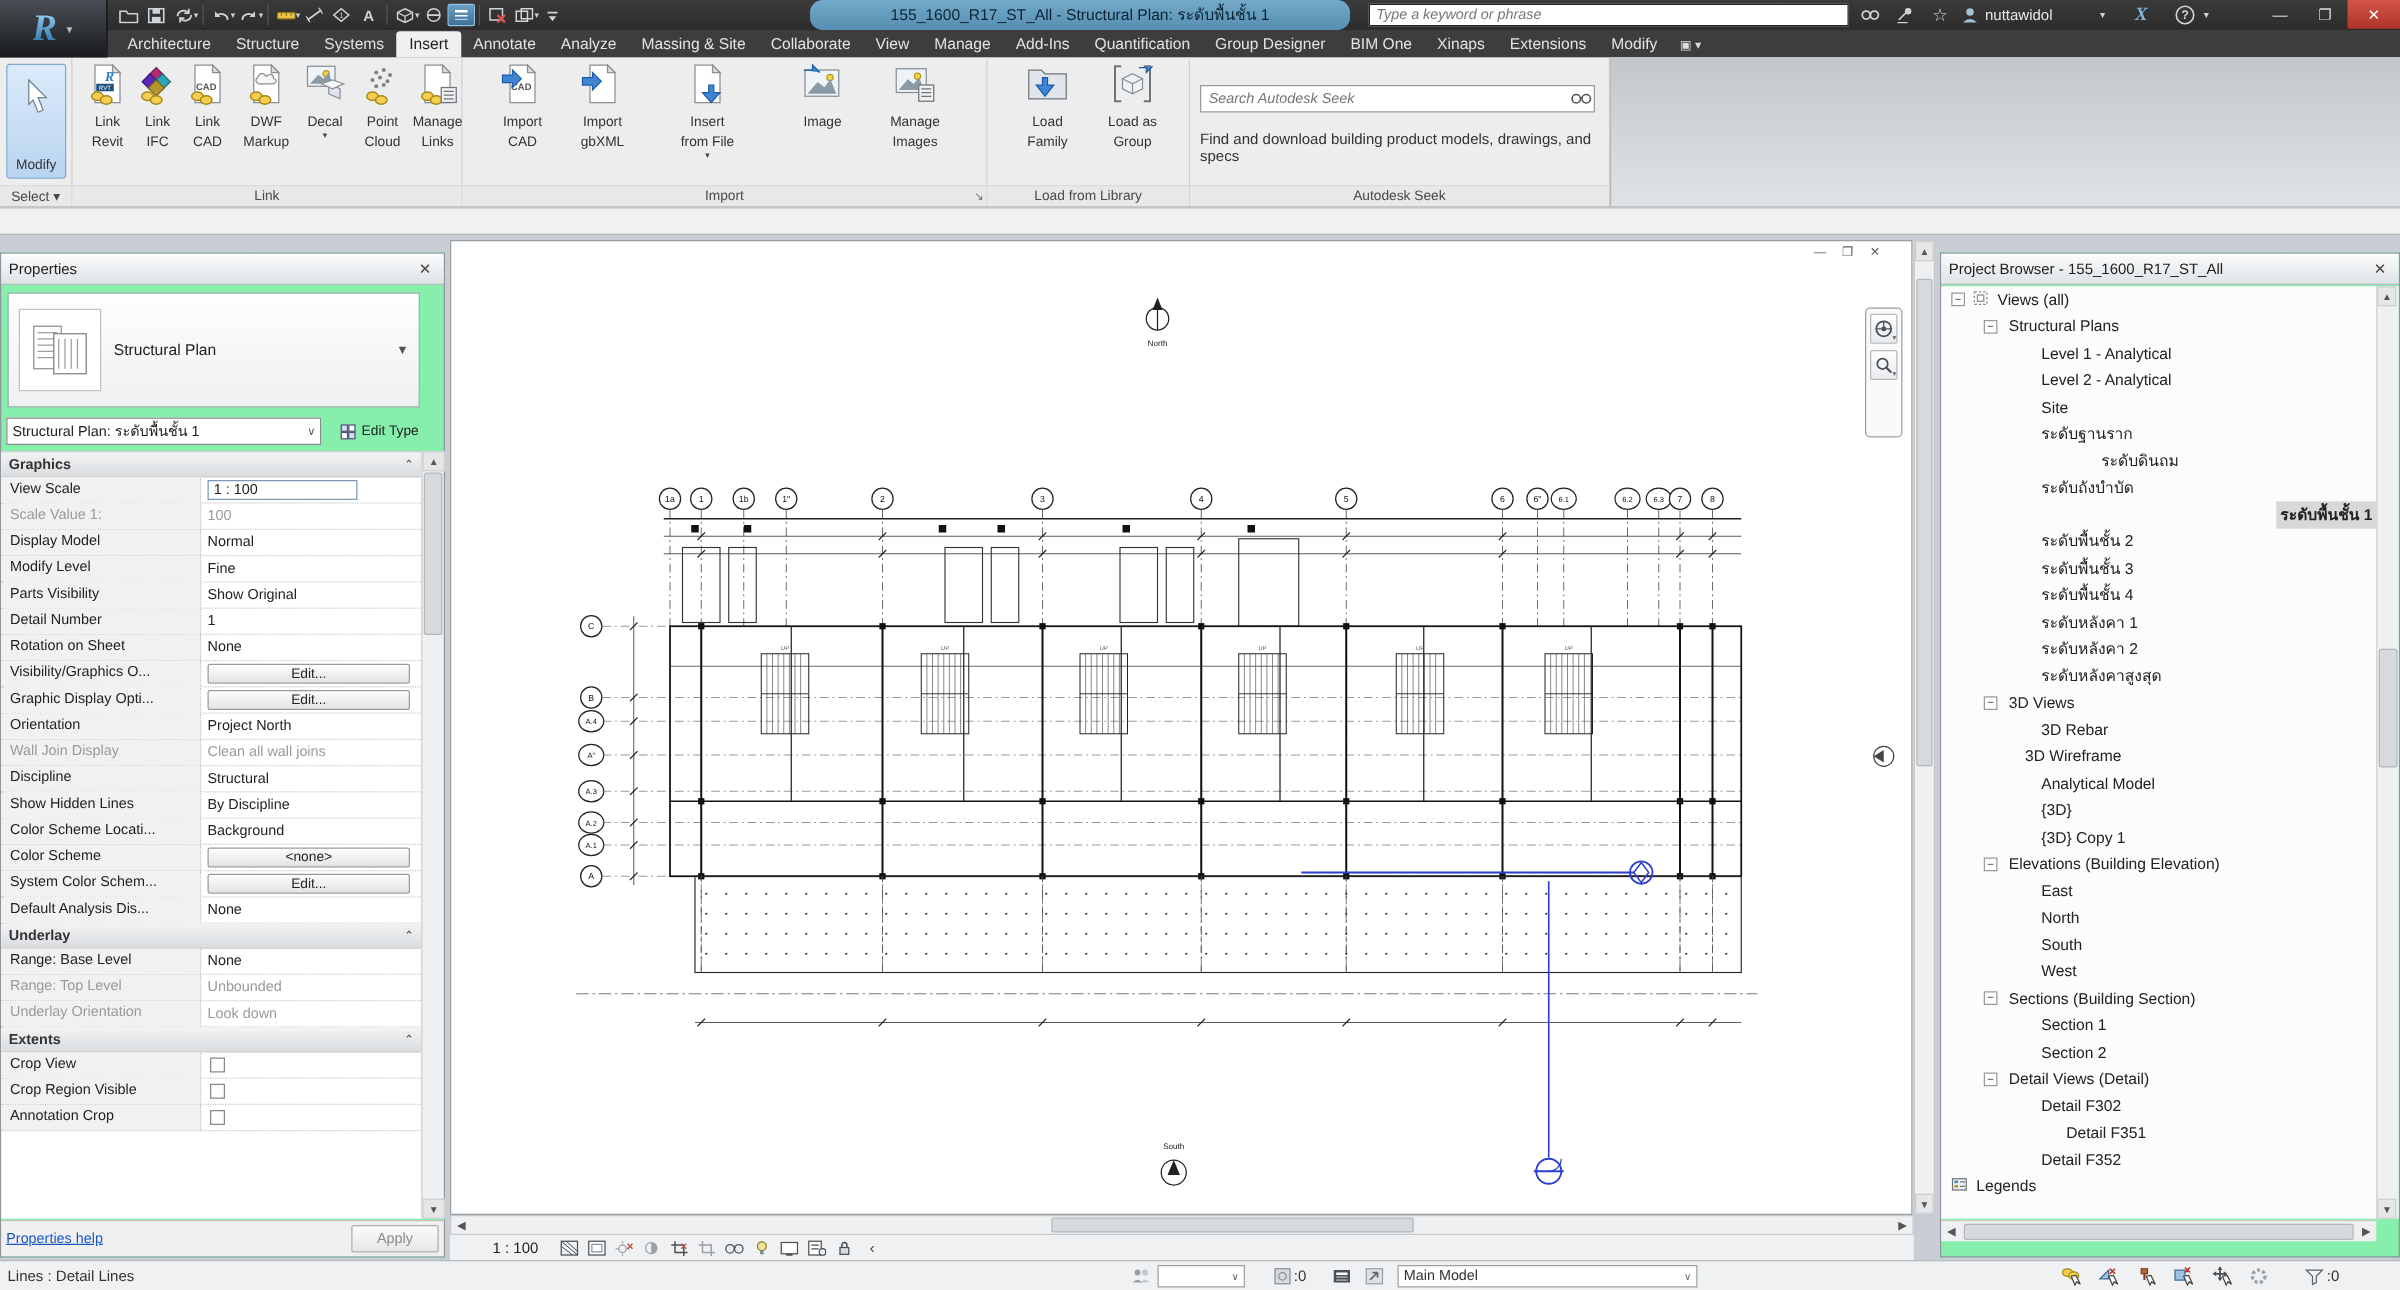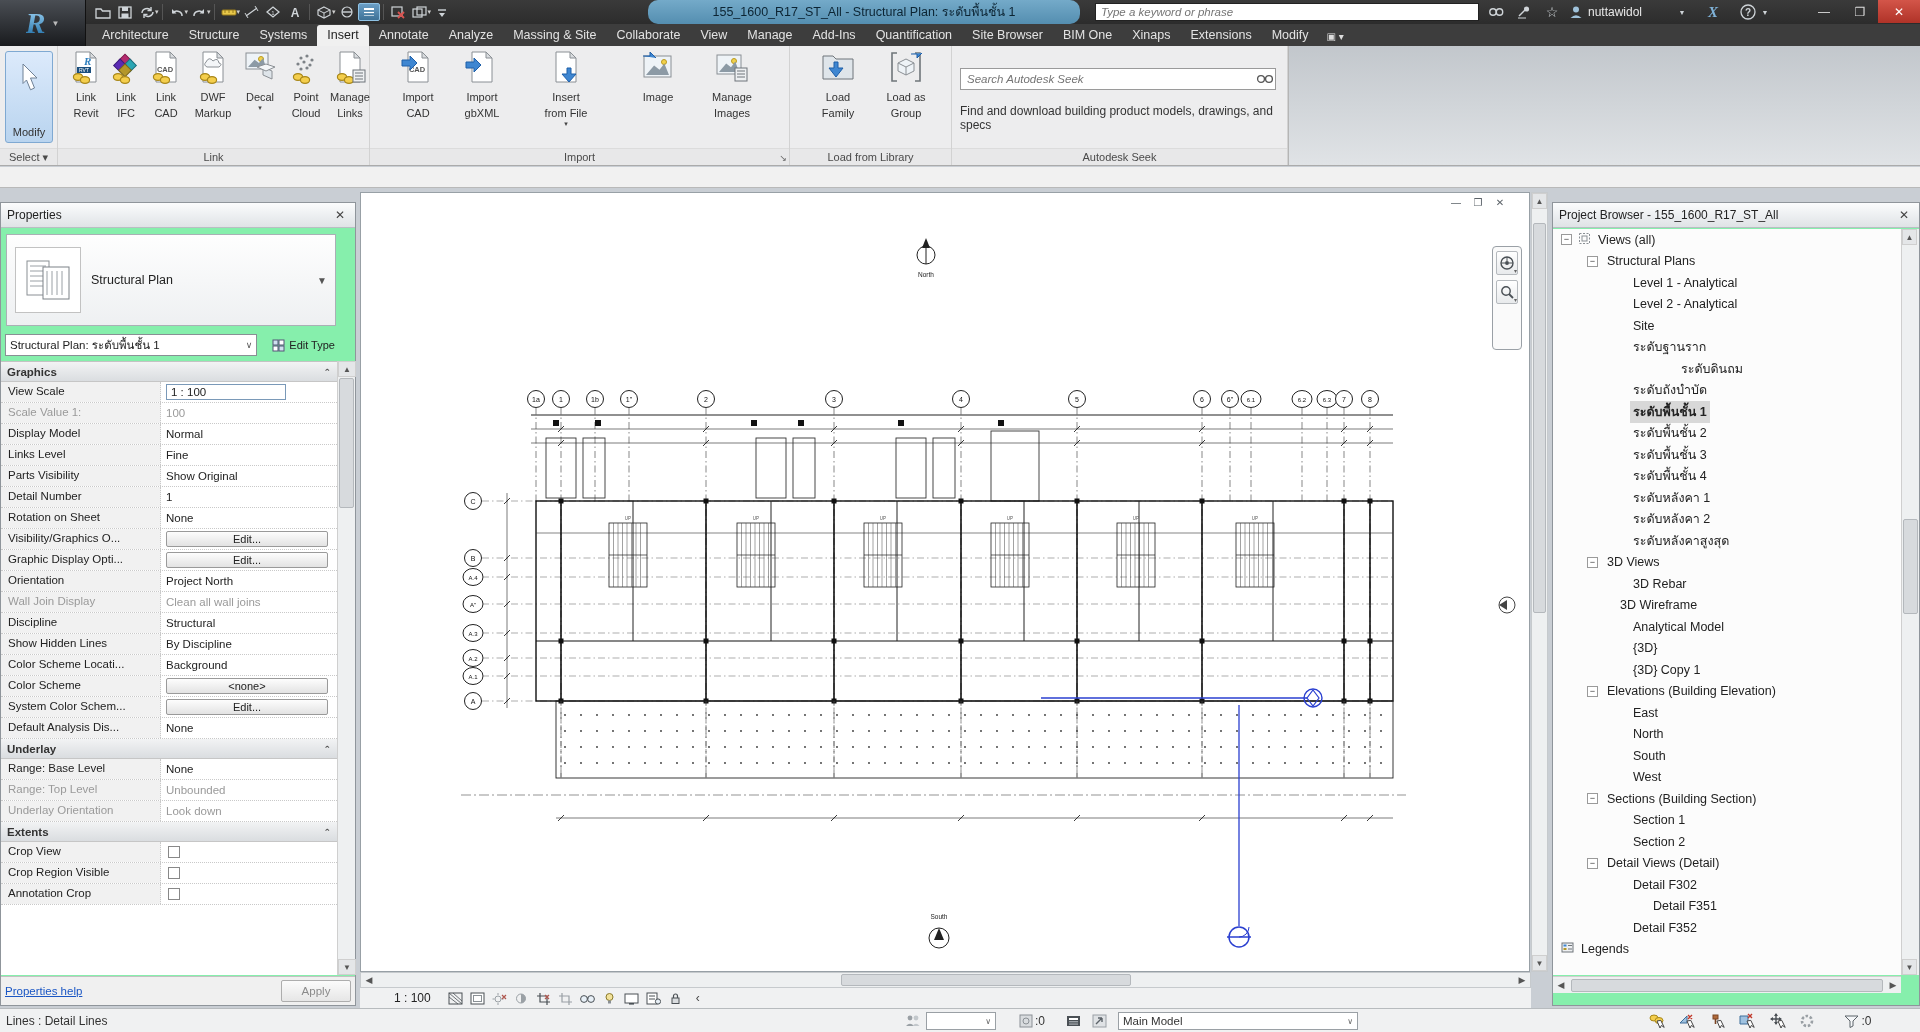--- a/index.html
+++ b/index.html
@@ -284,21 +284,21 @@
     <div class="rtab">Systems</div>
     <div class="rtab active">Insert</div>
     <div class="rtab">Annotate</div>
     <div class="rtab">Analyze</div>
     <div class="rtab">Massing &amp; Site</div>
     <div class="rtab">Collaborate</div>
     <div class="rtab">View</div>
     <div class="rtab">Manage</div>
     <div class="rtab">Add-Ins</div>
     <div class="rtab">Quantification</div>
-    <div class="rtab">Site Browser</div>
+    <div class="rtab">Group Designer</div>
     <div class="rtab">BIM One</div>
     <div class="rtab">Xinaps</div>
     <div class="rtab">Extensions</div>
     <div class="rtab">Modify</div>
     <div id="ribbon-toggle">▣ ▾</div>
   </div>
 
 <div id="ribbon">
   <div class="rpanel" style="left:0;width:58px;">
     <div id="modifybtn">
@@ -568,21 +568,21 @@
       </div>
       <div class="prow dim">
         <div class="pl">Scale Value    1:</div>
         <div class="pv">100</div>
       </div>
       <div class="prow">
         <div class="pl">Display Model</div>
         <div class="pv">Normal</div>
       </div>
       <div class="prow">
-        <div class="pl">Links Level</div>
+        <div class="pl">Modify Level</div>
         <div class="pv">Fine</div>
       </div>
       <div class="prow">
         <div class="pl">Parts Visibility</div>
         <div class="pv">Show Original</div>
       </div>
       <div class="prow">
         <div class="pl">Detail Number</div>
         <div class="pv">1</div>
       </div>
@@ -1295,21 +1295,21 @@
         <span class="lbl">ระดับฐานราก</span>
       </div>
       <div class="trow" style="padding-left: 80px; margin-left: 28px;">
         <span style="width: 17px; flex: 0 0 auto;"></span>
         <span class="lbl">ระดับดินถม</span>
       </div>
       <div class="trow" style="padding-left: 60px;">
         <span style="width: 17px; flex: 0 0 auto;"></span>
         <span class="lbl">ระดับถังบำบัด</span>
       </div>
-      <div class="trow sel" style="padding-left: 60px;">
+      <div class="trow sel" style="padding-left: 60px; justify-content: flex-end;">
         <span style="width: 17px; flex: 0 0 auto;"></span>
         <span class="lbl">ระดับพื้นชั้น 1</span>
       </div>
       <div class="trow" style="padding-left: 60px;">
         <span style="width: 17px; flex: 0 0 auto;"></span>
         <span class="lbl">ระดับพื้นชั้น 2</span>
       </div>
       <div class="trow" style="padding-left: 60px;">
         <span style="width: 17px; flex: 0 0 auto;"></span>
         <span class="lbl">ระดับพื้นชั้น 3</span>

